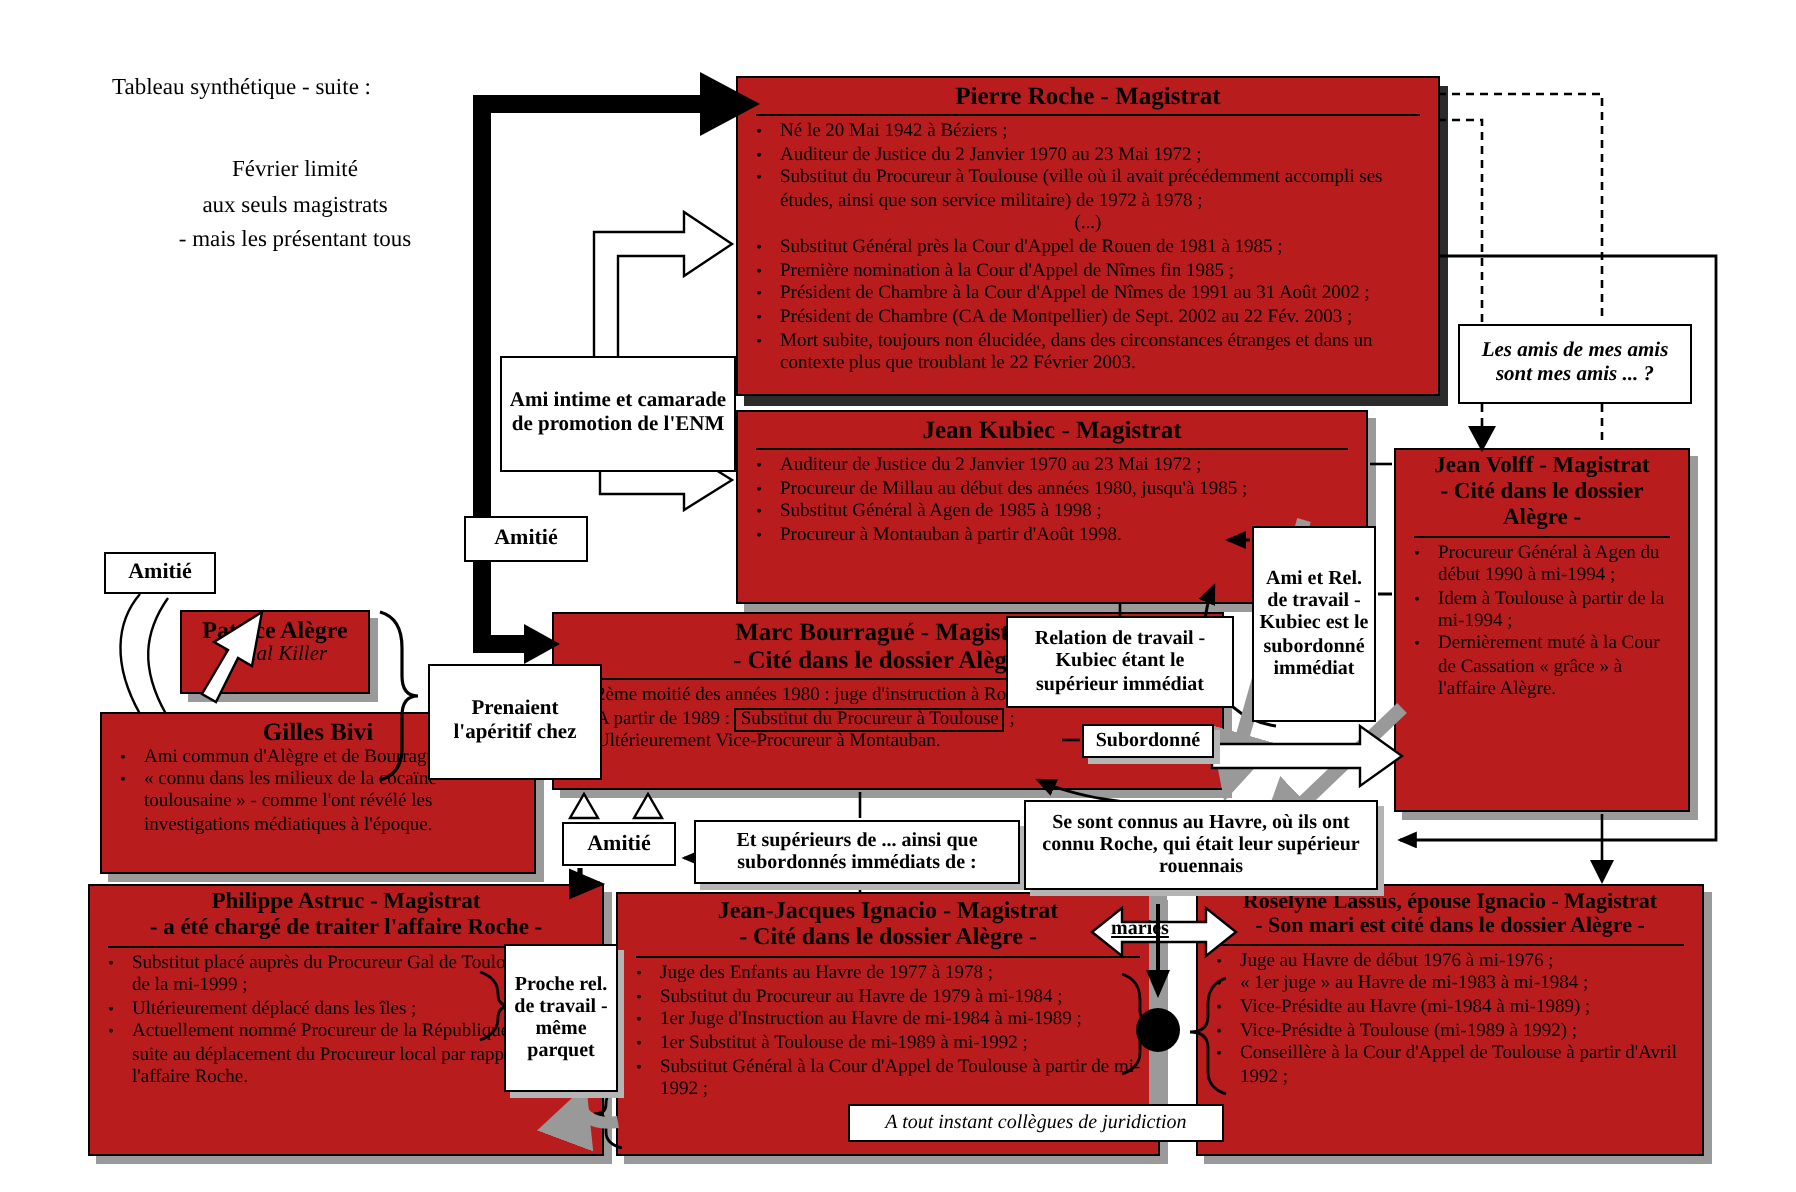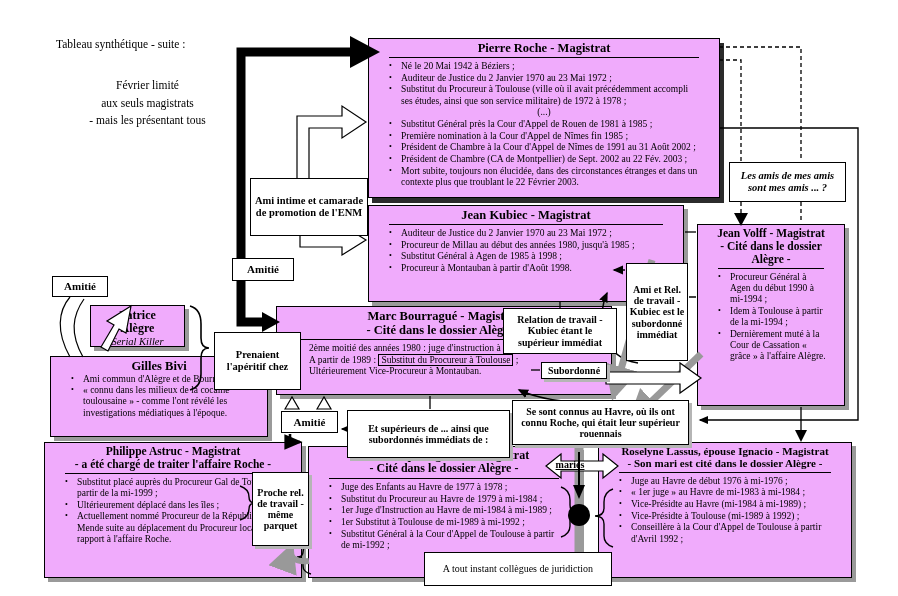--- a/index.html
+++ b/index.html
@@ -2,22 +2,22 @@
 <html><head>
 <meta charset="utf-8">
 <style>
   html,body{margin:0;padding:0;background:#fff;}
   .page{position:relative;width:898px;height:596px;background:#fff;overflow:hidden;
         font-family:"Liberation Serif",serif;color:#000;}
   svg.wires{position:absolute;left:0;top:0;z-index:2;pointer-events:none;}
   .intro{position:absolute;z-index:1;font-size:11.5px;line-height:1.5;}
   .intro .l1{text-align:left;margin-bottom:24px;}
   .intro .c{text-align:center;}
-  .box{position:absolute;background:#f0abfc;border:1.6px solid #000;z-index:1;
-       padding:2px 17px;box-shadow:4px 4px 0 #9a9a9a;box-sizing:border-box;}
+  .box{position:absolute;background:#b91c1c;border:1.6px solid #000;z-index:1;
+       padding:2px 6px;box-shadow:4px 4px 0 #9a9a9a;box-sizing:border-box;}
   .box.dark{box-shadow:4px 5px 0 #2b2b2b;}
   .title{font-weight:bold;text-align:center;line-height:1.12;}
   .rule{border-top:1.2px solid #000;margin:2px 3px 3px 3px;}
   .body{font-size:9.5px;line-height:1.18;}
   .brow{display:flex;gap:6px;margin:0.5px 0;}
   .blt{flex:none;width:9px;text-align:center;font-size:8px;}
   .btx{flex:1;}
   .brow.center{display:block;text-align:center;}
   .inlinebox{border:1px solid #000;padding:0 2px;margin-top:28px;}
   .lbl{position:absolute;background:#fff;border:1.4px solid #000;z-index:3;
@@ -374,19 +374,19 @@
 
   <div class="lbl" style="left:250px;top:178px;width:118px;height:58px;font-size:10.5px;">Ami intime et camarade de promotion de l'ENM</div>
   <div class="lbl" style="left:232px;top:258px;width:62px;height:23px;font-size:11px;">Amitié</div>
   <div class="lbl" style="left:52px;top:276px;width:56px;height:21px;font-size:11px;">Amitié</div>
   <div class="lbl" style="left:281px;top:411px;width:57px;height:22px;font-size:11px;">Amitié</div>
   <div class="lbl" style="left:214px;top:332px;width:87px;height:58px;font-size:10.5px;">Prenaient l'apéritif chez</div>
   <div class="lbl" style="left:503px;top:308px;width:114px;height:46px;font-size:10px;">Relation de travail - Kubiec étant le supérieur immédiat</div>
   <div class="lbl sh" style="left:541px;top:362px;width:66px;height:17px;font-size:10px;">Subordonné</div>
   <div class="lbl" style="left:626px;top:263px;width:62px;height:98px;font-size:10px;">Ami et Rel. de travail - Kubiec est le subordonné immédiat</div>
   <div class="lbl it" style="left:729px;top:162px;width:117px;height:40px;font-size:10.5px;">Les amis de mes amis sont mes amis ... ?</div>
-  <div class="lbl sh" style="left:347px;top:410px;width:163px;height:48px;font-size:10px;">Et supérieurs de ... ainsi que subordonnés immédiats de :</div>
+  <div class="lbl sh" style="left:347px;top:410px;width:163px;height:32px;font-size:10px;">Et supérieurs de ... ainsi que subordonnés immédiats de :</div>
   <div class="lbl sh" style="left:512px;top:400px;width:177px;height:45px;font-size:10px;">Se sont connus au Havre, où ils ont connu Roche, qui était leur supérieur rouennais</div>
   <div class="lbl sh" style="left:252px;top:472px;width:57px;height:74px;font-size:10px;">Proche rel. de travail - même parquet</div>
-  <div class="lbl plain" style="left:424px;top:552px;width:188px;height:34px;font-size:10px;">A tout instant collègues de juridiction</div>
+  <div class="lbl plain" style="left:424px;top:552px;width:188px;height:19px;font-size:10px;font-style:italic;">A tout instant collègues de juridiction</div>
   <div class="floating" style="left:540px;top:459px;width:60px;font-weight:bold;">mariés</div>
 
 </div>
 
 </body></html>

